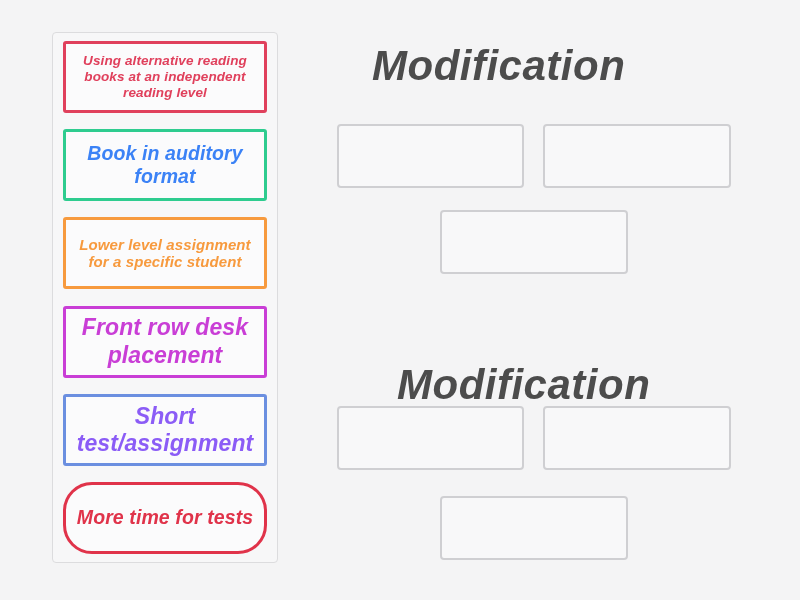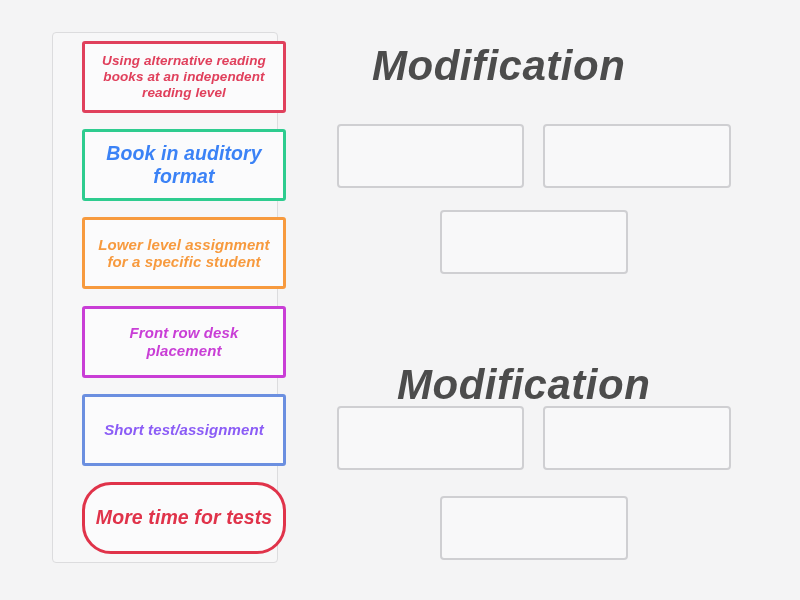--- a/index.html
+++ b/index.html
@@ -44,40 +44,39 @@
     align-items: center;
     justify-content: center;
     text-align: center;
     padding: 19px 6px;
     font-style: italic;
     font-weight: bold;
     line-height: 1.18;
     letter-spacing: 0.1px;
     cursor: grab;
     user-select: none;
-    margin-left: 19px;
   }
 
   .card-text {
     display: block;
     width: 100%;
   }
 
   
   .card.c-red    { border-color: #e0405c; color: #e0405c; }
   .card.c-green  { border-color: #2ecc8f; color: #3b82f6; }
   .card.c-orange { border-color: #f79a3e; color: #f79a3e; }
   .card.c-purple { border-color: #c93ed6; color: #c93ed6; }
   .card.c-blue   { border-color: #6b8fe0; color: #8b5cf6; }
   .card.c-crimson{ border-color: #e0334a; color: #e0334a; border-radius: 29px; }
 
   .fs-13 { font-size: 13.5px; }
   .fs-19 { font-size: 19.5px; }
   .fs-15 { font-size: 15px; }
-  .fs-18 { font-size: 15px; font-style: italic; }
+  .fs-18 { font-size: 23px; font-style: italic; }
 
   
   .group-title {
     position: absolute;
     font-size: 42px;
     font-weight: bold;
     font-style: italic;
     color: #4c4c4c;
     letter-spacing: 0.5px;
     white-space: nowrap;

